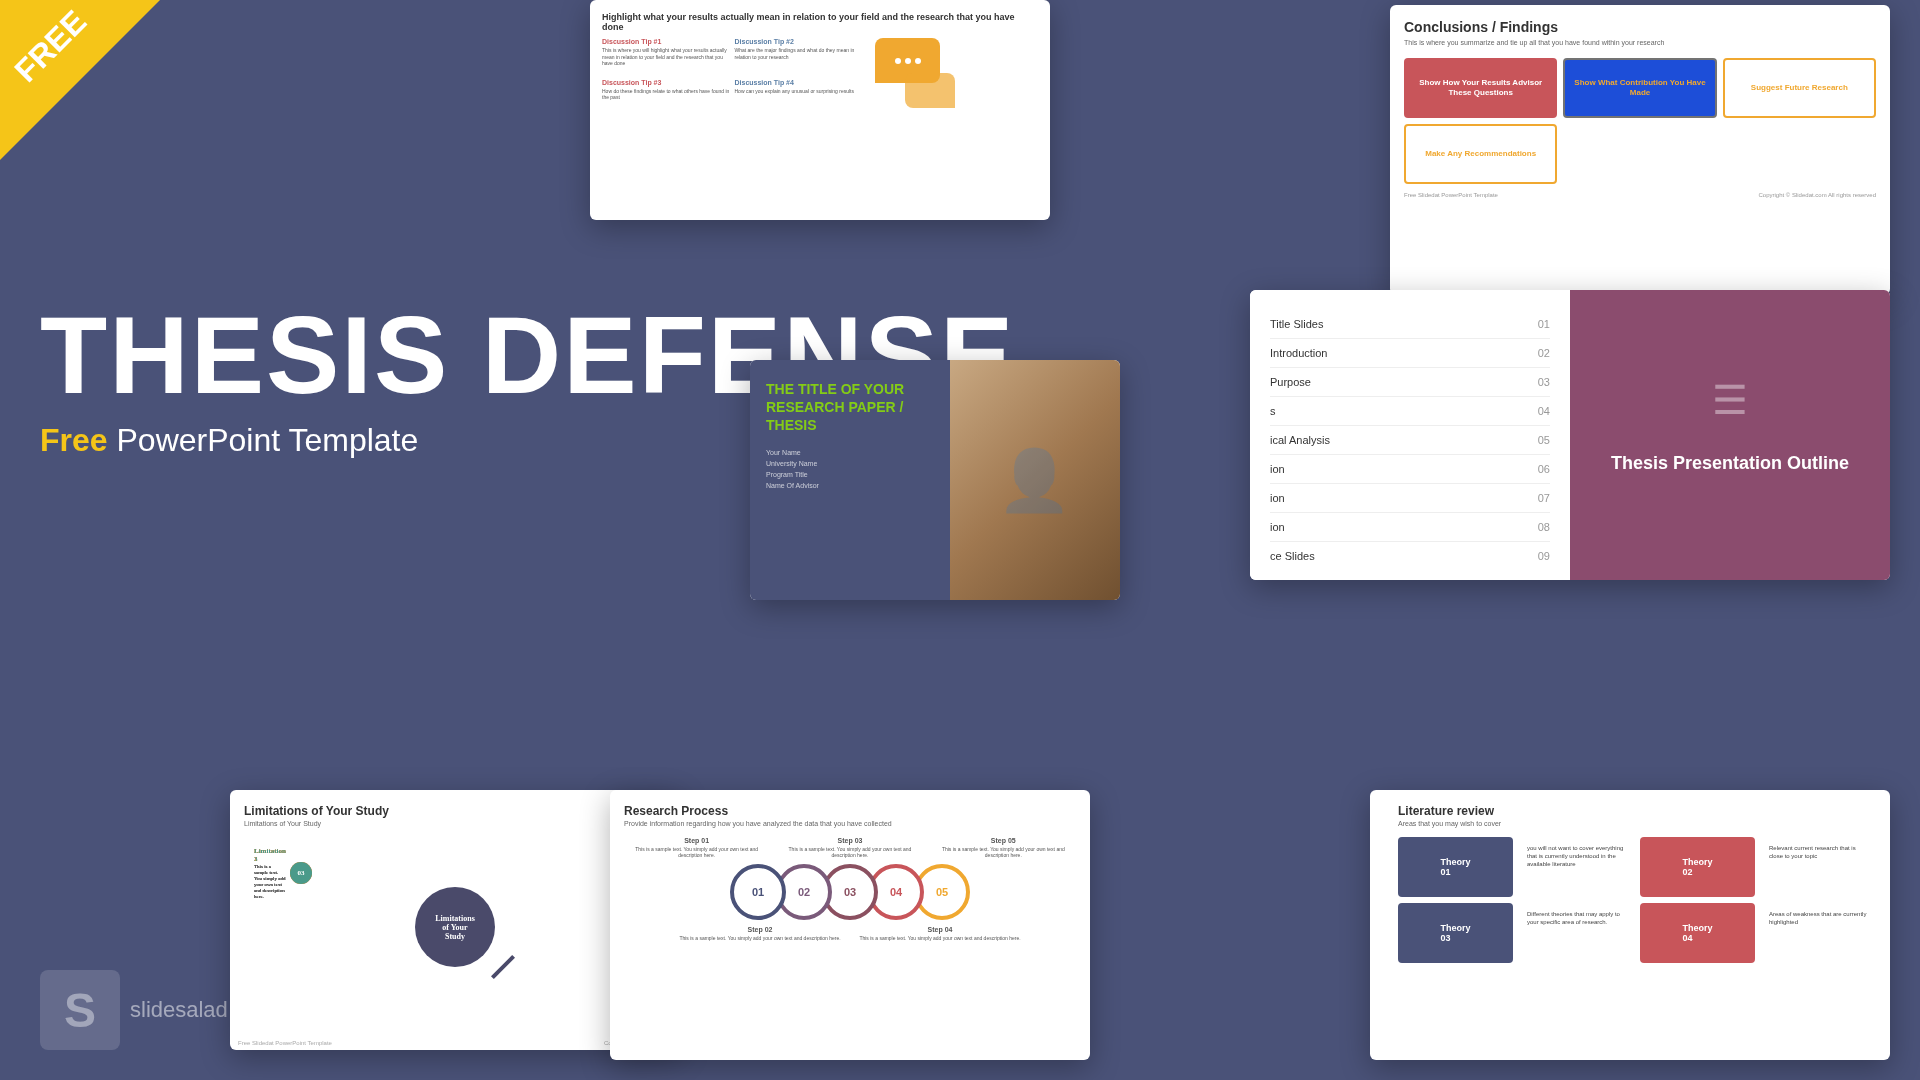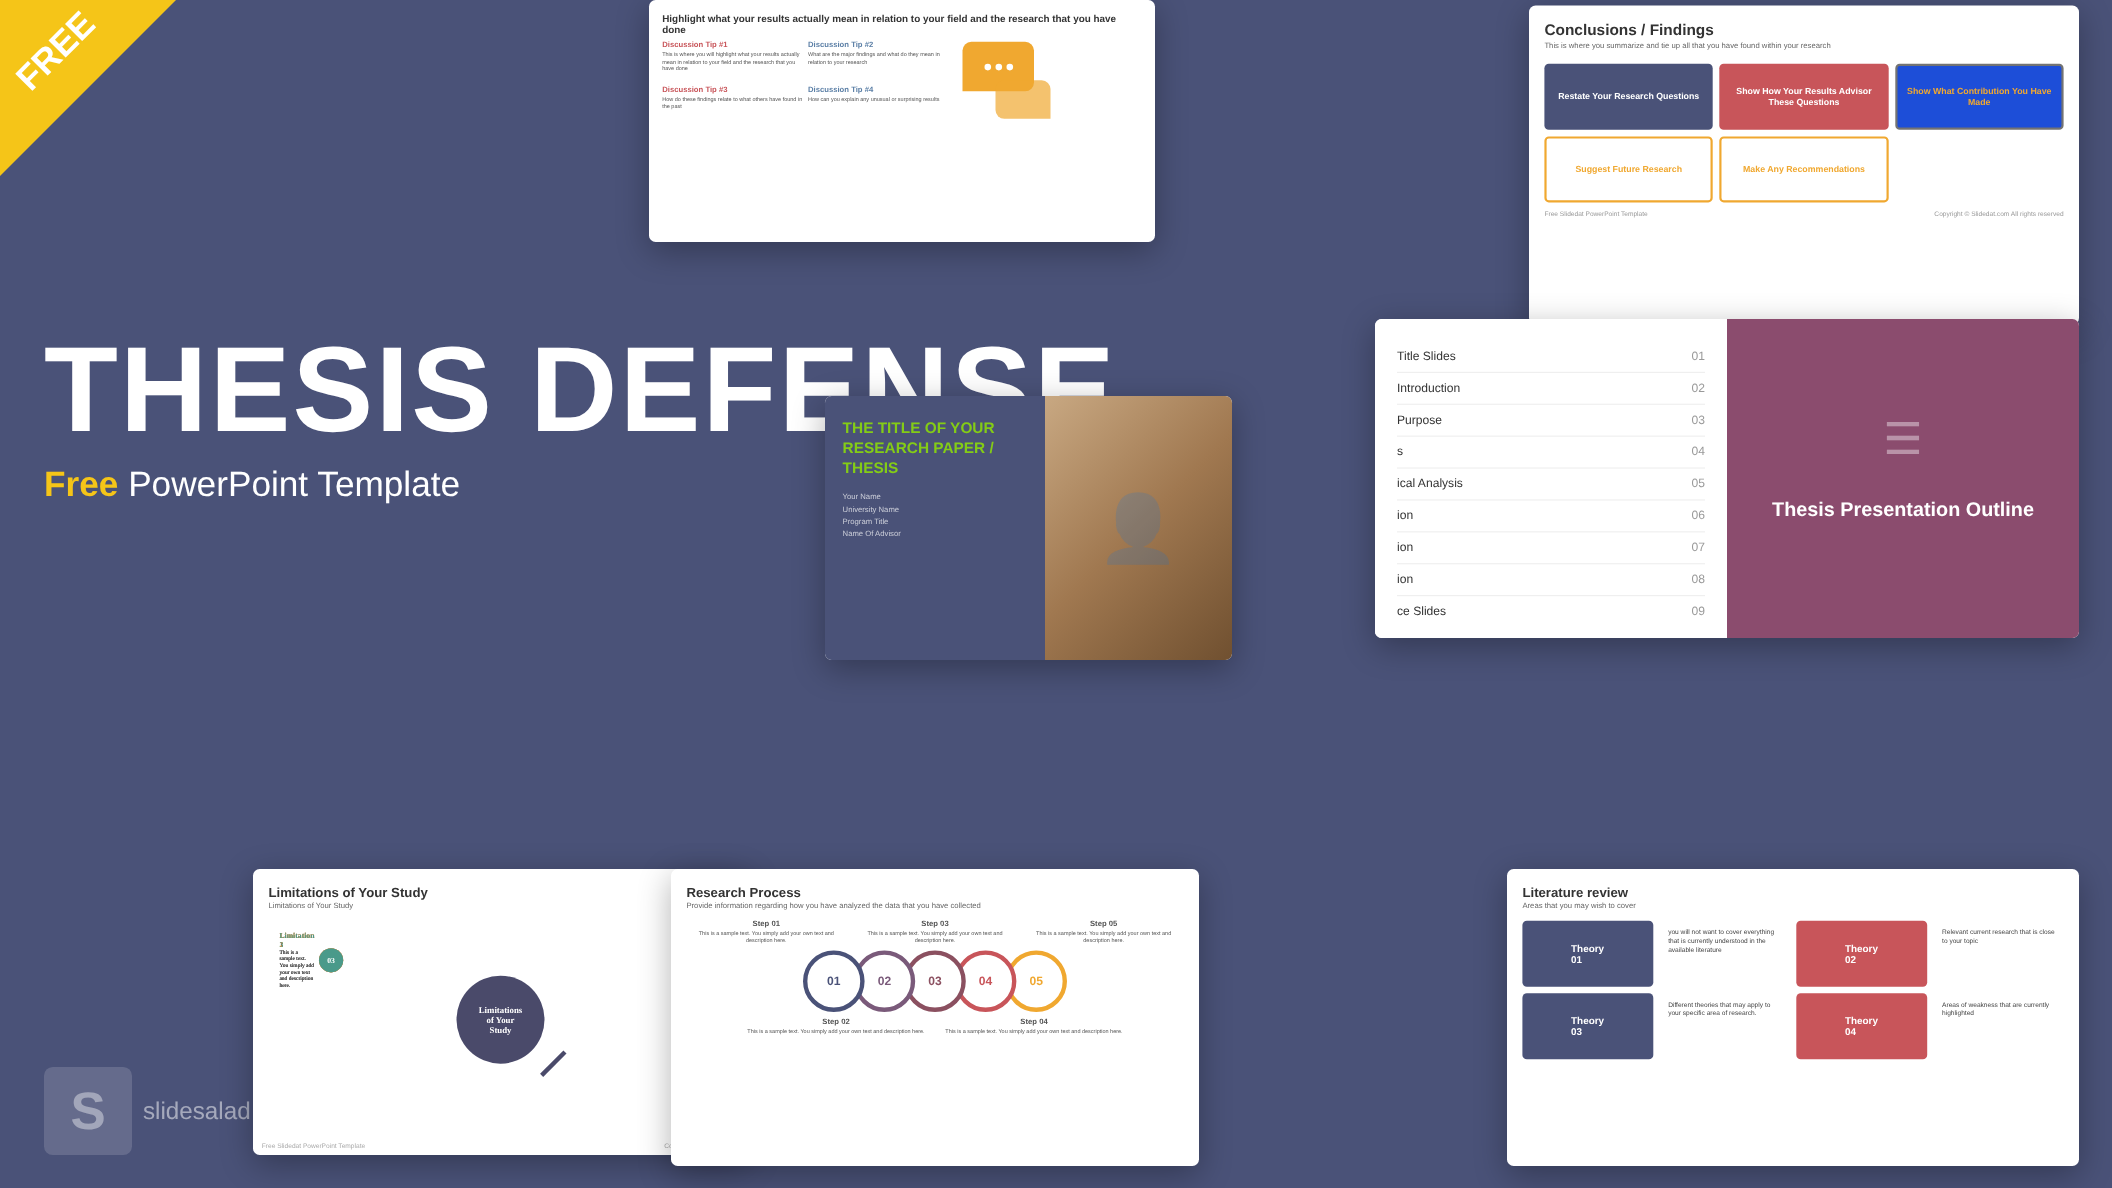--- a/index.html
+++ b/index.html
@@ -428,20 +428,21 @@
 
     
     .slide-literature {
       bottom: 20px;
       right: 30px;
       width: 520px;
       height: 270px;
     }
     .lit-inner {
       padding: 14px;
+      margin-left: 14px;
     }
     .lit-title {
       font-size: 12px;
       font-weight: bold;
       color: #333;
       margin-bottom: 2px;
     }
     .lit-sub {
       font-size: 7px;
       color: #666;
@@ -544,21 +545,20 @@
   <div style="position:absolute; left:50%; bottom:-15px; transform:translateX(-50%);">
     
   </div>
 </div>
 
 <div class="slide-card slide-conclusions">
   <div class="conclusions-inner">
     <div class="conclusions-title">Conclusions / Findings</div>
     <div class="conclusions-sub">This is where you summarize and tie up all that you have found within your research</div>
     <div class="conclusions-grid">
-      <div class="c-card c-blue">Restate Your Research Questions</div>
       <div class="c-card c-red">Show How Your Results Advisor These Questions</div>
       <div class="c-card c-orange-outline">Show What Contribution You Have Made</div>
       <div class="c-card c-orange2">Suggest Future Research</div>
       <div class="c-card c-orange2">Make Any Recommendations</div>
     </div>
     <div class="conclusions-footer">
       <span>Free Slidedat PowerPoint Template</span>
       <span>Copyright © Slidedat.com All rights reserved</span>
     </div>
   </div>

